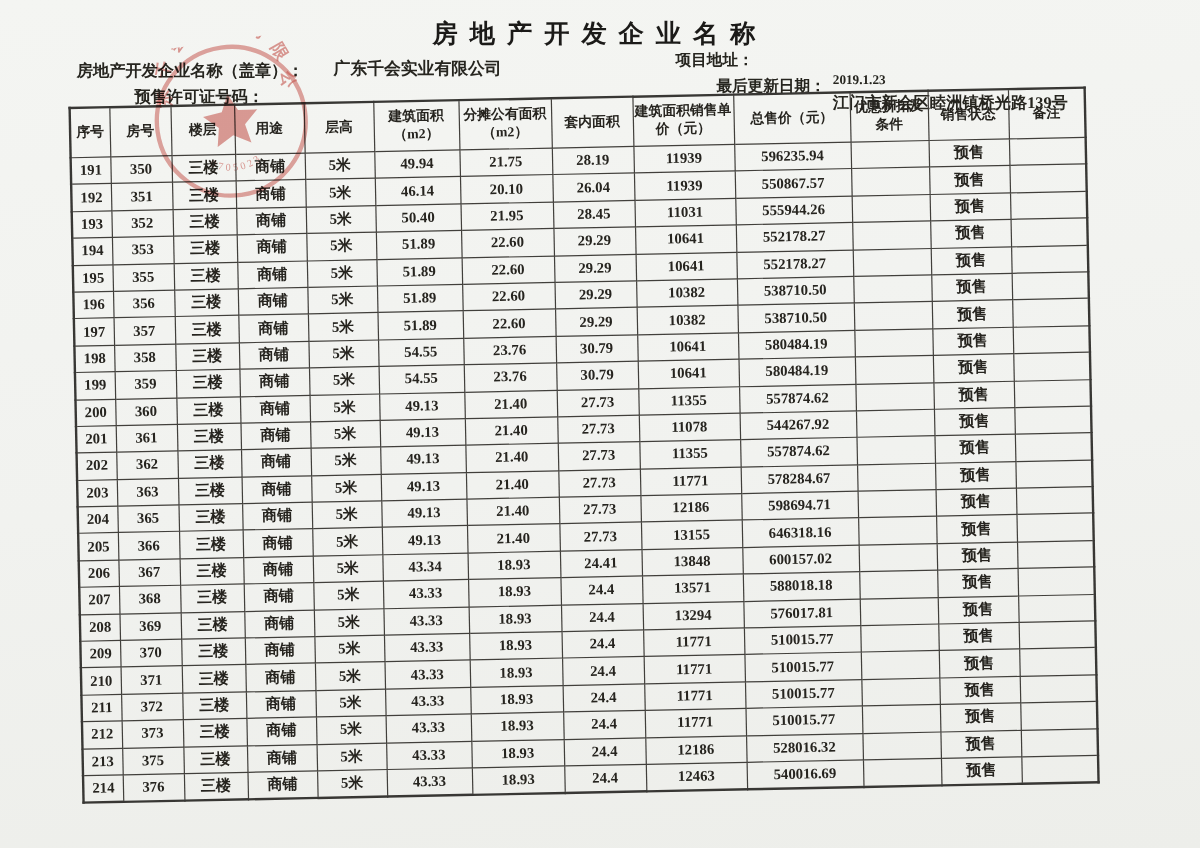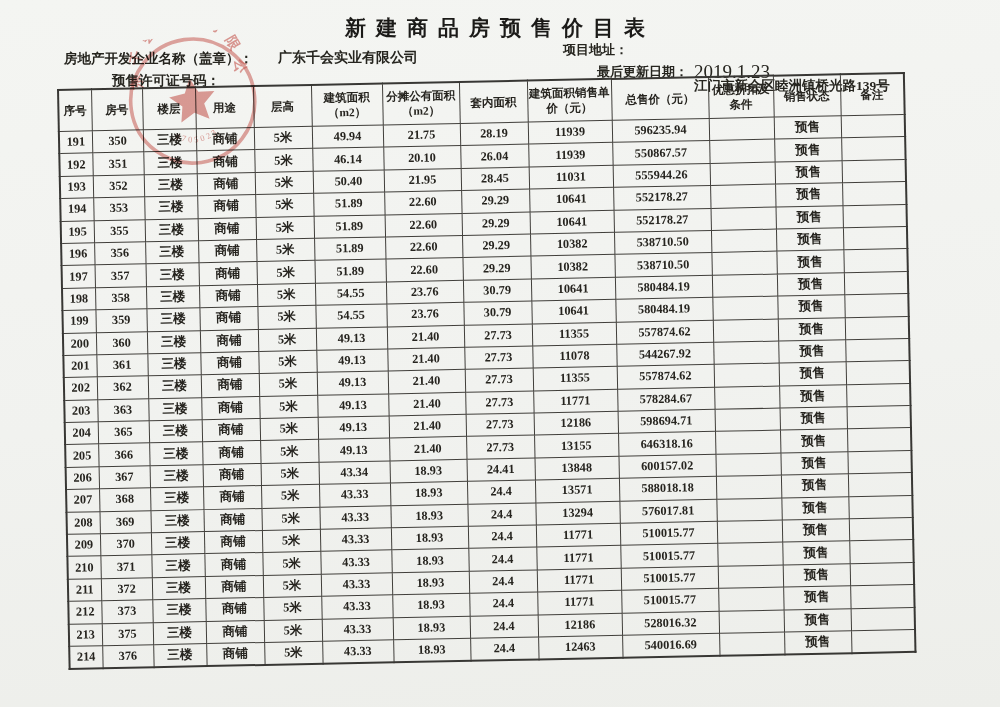--- a/index.html
+++ b/index.html
@@ -18,21 +18,21 @@
     text-align:center;font-size:21px;font-weight:700;
     letter-spacing:10px;color:#1b1a18;
   }
   .info{position:absolute;white-space:nowrap;color:#26251f;}
   .company-label{left:64px;top:50px;font-size:13.5px;font-weight:700;}
   .company-name{left:278px;top:49px;font-size:14px;font-weight:700;}
   .permit-label{left:64px;top:72px;font-size:13.5px;font-weight:700;margin-left:48px;}
   .address-label{left:563px;top:41px;font-size:13px;font-weight:700;}
   .address-value{left:694px;top:38px;font-size:13.5px;font-weight:700;margin-top:39px;}
   .updated-label{left:597px;top:63px;font-size:13px;font-weight:700;}
-  .updated-value{left:694px;top:61px;font-size:19px;font-weight:400;}
+  .updated-value{left:694px;top:61px;font-size:11px;font-weight:700;}
 
   .table-wrap{
     position:absolute;left:57px;top:89px;width:848px;
     transform:rotate(-1.15deg);transform-origin:0 0;
   }
   table{
     border-collapse:collapse;table-layout:fixed;width:846px;
     border:2px solid #383734;
   }
   th,td{
@@ -52,21 +52,21 @@
     position:absolute;left:124px;top:34px;width:138px;height:138px;
     transform:rotate(-8deg);
     mix-blend-mode:multiply;opacity:.88;pointer-events:none;
   }
 </style>
 </head>
 <body>
 
 <div class="page">
 
-  <div class="title">新建商品房预售价目表</div>
+  <div class="title">房地产开发企业名称</div>
 
   <div class="info company-label">房地产开发企业名称（盖章）：</div>
   <div class="info company-name">广东千会实业有限公司</div>
   <div class="info permit-label">预售许可证号码：</div>
   <div class="info address-label">项目地址：</div>
   <div class="info address-value">江门市新会区睦洲镇桥光路139号</div>
   <div class="info updated-label">最后更新日期：</div>
   <div class="info updated-value">2019.1.23</div>
 
   <div class="table-wrap">

